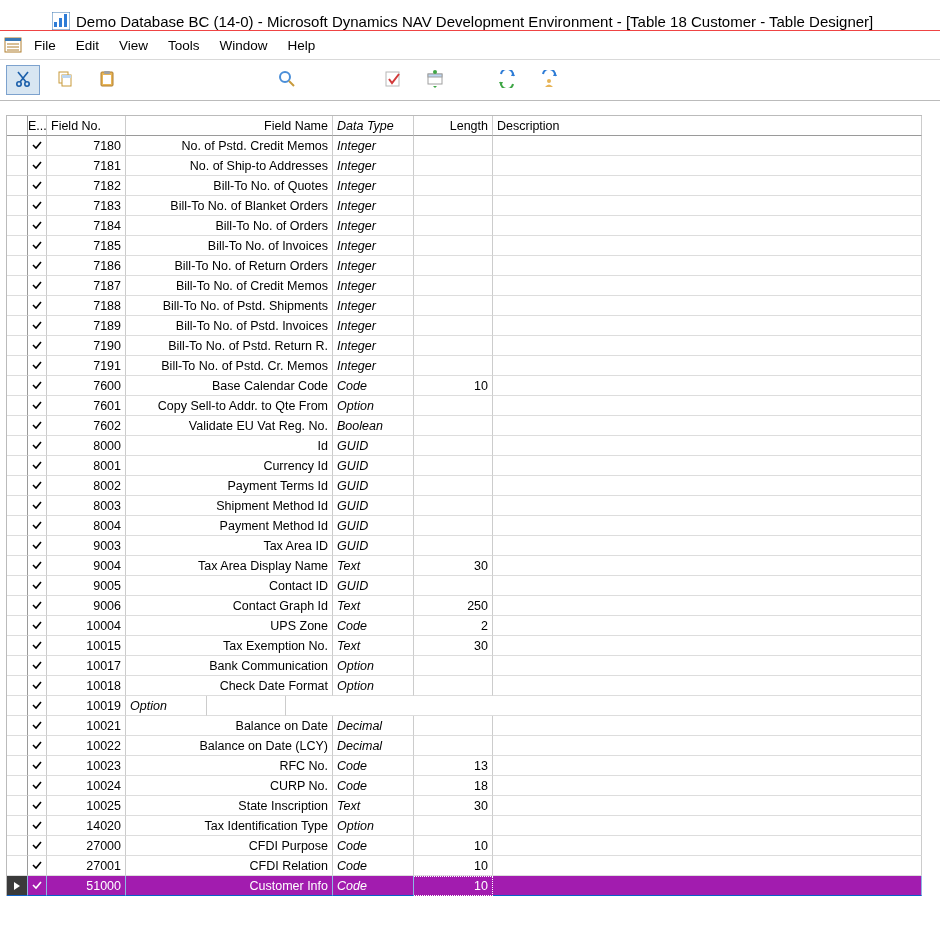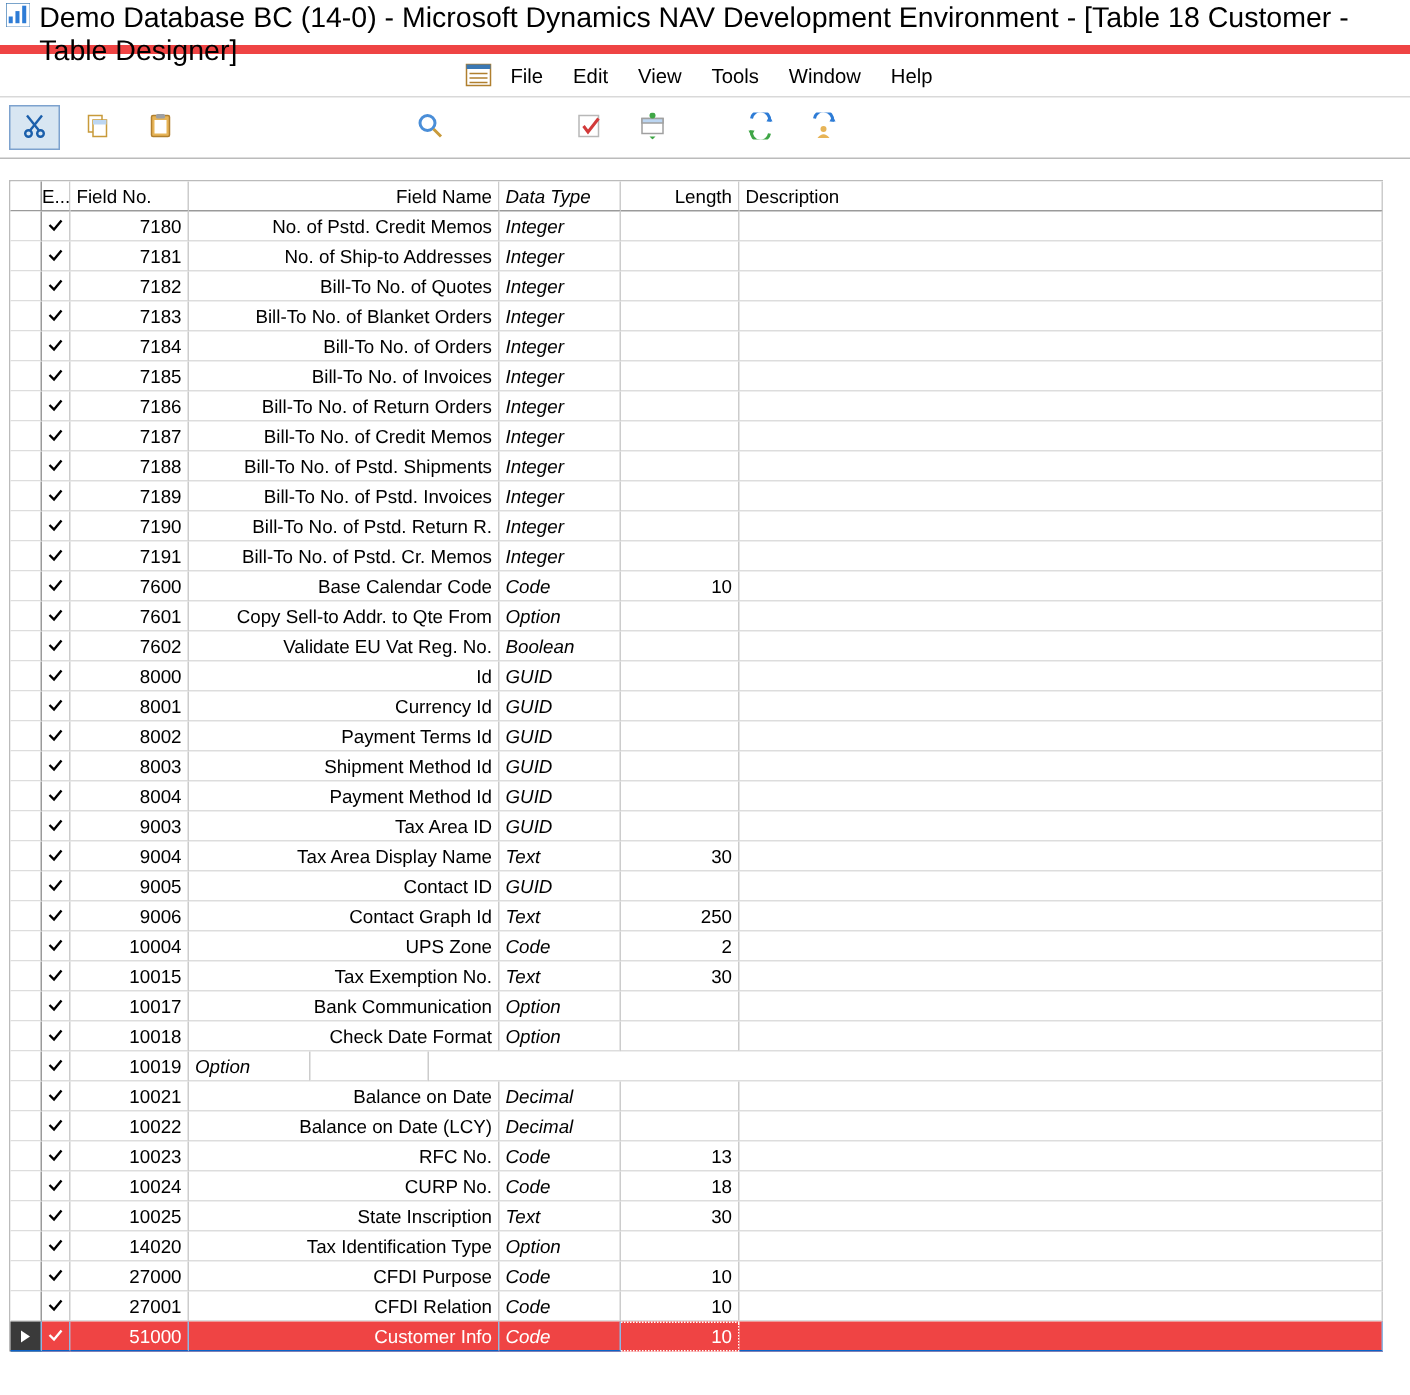--- a/index.html
+++ b/index.html
@@ -8,39 +8,39 @@
     width: 940px;
     height: 930px;
     font-family: "Segoe UI", Tahoma, sans-serif;
     font-size: 12.5px;
     background: #fff;
     color: #000;
     overflow: hidden;
   }
   .titlebar {
     display: flex;
-    align-items: flex-start;
+    align-items: flex-end;
     height: 28px;
     padding: 2px 6px 0 4px;
     gap: 6px;
-    font-size: 19px;
+    font-size: 15px;
+    margin-left: 48px;
   }
   .titlebar .logo {
     width: 18px; height: 18px;
   }
   .menubar {
     display: flex;
     gap: 4px;
     height: 28px;
     align-items: center;
     padding: 0 4px;
-    border-top: 6px solid #ef4444;
+    border-top: 1px solid #ef4444;
     border-bottom: 1px solid #d9d9d9;
     font-size: 13.5px;
-    justify-content: center;
   }
   .menubar .mico { width:18px; height:18px; }
   .menubar .mitem {
     padding: 3px 8px;
     cursor: default;
   }
   .toolbar {
     display: flex;
     align-items: center;
     height: 32px;
@@ -95,21 +95,21 @@
     display:flex; align-items:center; justify-content:center;
   }
   .row.body.selected .cell.sel svg { display:block; }
   .cell.en { width: 18px; flex: 0 0 18px; text-align:center; padding:0; }
   .cell.no { width: 70px; flex: 0 0 70px; }
   .cell.name { width: 198px; flex: 0 0 198px; text-align: right; }
   .cell.type { width: 72px; flex: 0 0 72px; font-style: italic; }
   .cell.len  { width: 70px; flex: 0 0 70px; }
   .cell.desc { flex: 1 1 auto; }
   .row.body.selected .cell {
-    background: #ef4444;
+    background: #a21caf;
     color: #fff;
     border-right-color: #8db7e3;
     border-bottom-color: #0a62c9;
   }
   .row.body.selected .cell.len {
     border: 1px dotted #fff;
     border-left: none;
     height: 18px;
     line-height: 18px;
   }

